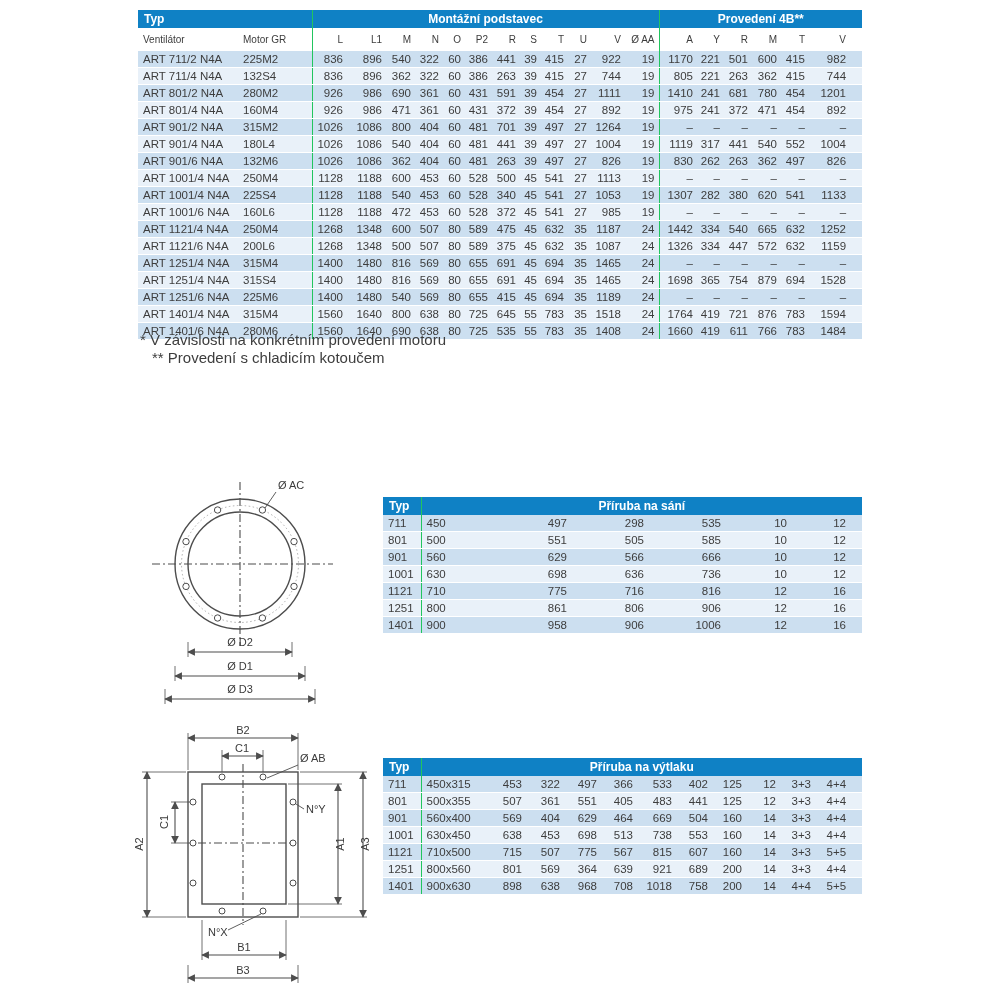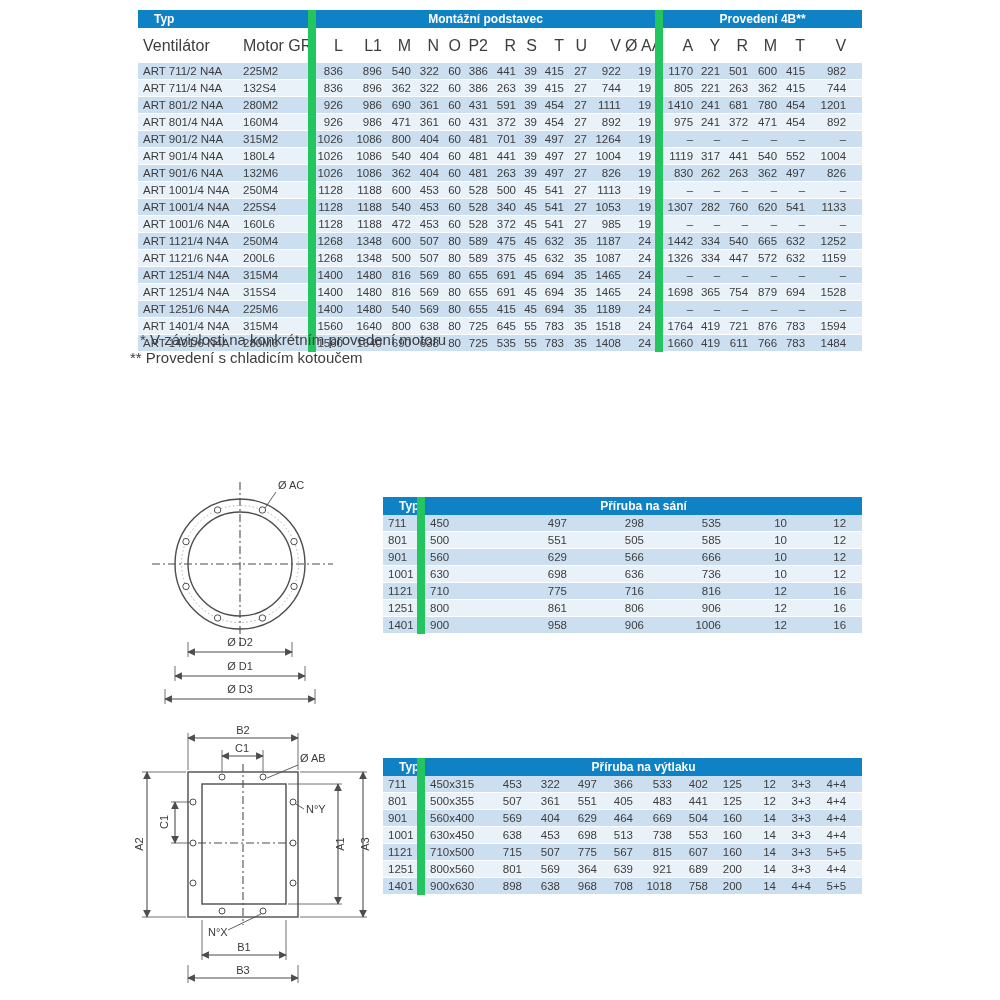--- a/index.html
+++ b/index.html
@@ -7,29 +7,29 @@
     width:1000px;height:1000px;background:#ffffff;position:relative;
     font-family:"Liberation Sans", sans-serif;color:#3d3d3d;
   }
   .abs{position:absolute;}
   table{border-collapse:collapse;table-layout:fixed;}
   th,td{font-weight:normal;white-space:nowrap;overflow:hidden;padding:0;}
   th.blue{
     background:#0f81c5;color:#ffffff;font-weight:bold;font-size:12px;
     height:18px;line-height:18px;
   }
-  .group-typ{text-align:left;padding-left:16px;}
+  .group-typ{text-align:left;padding-left:6px;}
   .group-title{text-align:center;}
-  tr.sub th{font-size:16px;color:#3d3d3d;height:35px;line-height:17px;background:#ffffff;}
+  tr.sub th{font-size:10px;color:#3d3d3d;height:23px;line-height:17px;background:#ffffff;}
   td{font-size:11.5px;height:16px;line-height:16px;border-bottom:1px solid #ffffff;}
   tr.shaded td{background:#ccdff0;}
   tr.light td{background:#e9f1f9;}
   .ar{text-align:right;padding-right:4px;}
   .al{text-align:left;padding-left:5px;}
-  .gapL{border-left:8px solid #22c55e;}
+  .gapL{border-left:1px solid #22c55e;}
   .endpad{padding-right:16px;}
   .footnote{font-size:15px;color:#3d3d3d;line-height:18px;}
   svg text{font-family:"Liberation Sans", sans-serif;font-size:11px;fill:#3b3b3b;}
 </style>
 </head>
 <body>
 
 <table class="abs" style="left:138px;top:10px;width:724px;">
   <colgroup>
     <col style="width:100px">
@@ -269,21 +269,21 @@
         <td class="ar">60</td>
         <td class="ar">528</td>
         <td class="ar">340</td>
         <td class="ar">45</td>
         <td class="ar">541</td>
         <td class="ar">27</td>
         <td class="ar">1053</td>
         <td class="ar">19</td>
         <td class="ar gapL">1307</td>
         <td class="ar">282</td>
-        <td class="ar">760</td>
+        <td class="ar">380</td>
         <td class="ar">620</td>
         <td class="ar">541</td>
         <td class="ar endpad">1133</td>
       </tr>
       <tr class="light">
         <td class="al">ART 1001/6 N4A</td>
         <td class="al">160L6</td>
         <td class="ar gapL">1128</td>
         <td class="ar">1188</td>
         <td class="ar">472</td>
@@ -454,21 +454,21 @@
         <td class="ar">419</td>
         <td class="ar">611</td>
         <td class="ar">766</td>
         <td class="ar">783</td>
         <td class="ar endpad">1484</td>
       </tr>
     </tbody>
 </table>
 
 <div class="abs footnote" style="left:140px;top:331px;">* V závislosti na konkrétním provedení motoru</div>
-<div class="abs footnote" style="left:130px;top:349px;">** Provedení s chladicím kotoučem</div>
+<div class="abs footnote" style="left:152px;top:349px;">** Provedení s chladicím kotoučem</div>
 
 <svg class="abs" style="left:128px;top:466px;" width="250" height="250" viewBox="0 0 250 250">
   <defs>
     <marker id="arrA" viewBox="0 0 10 10" refX="9" refY="5" markerWidth="7" markerHeight="7" orient="auto-start-reverse">
       <path d="M0,0 L10,5 L0,10 z" fill="#4d4d4d"></path>
     </marker>
   </defs>
   <g stroke="#4d4d4d" stroke-width="1.1" fill="none">
     <line x1="112" y1="16" x2="112" y2="180" stroke-dasharray="8 3 2 3"></line>
     <line x1="24" y1="98" x2="205" y2="98" stroke-dasharray="8 3 2 3"></line>

